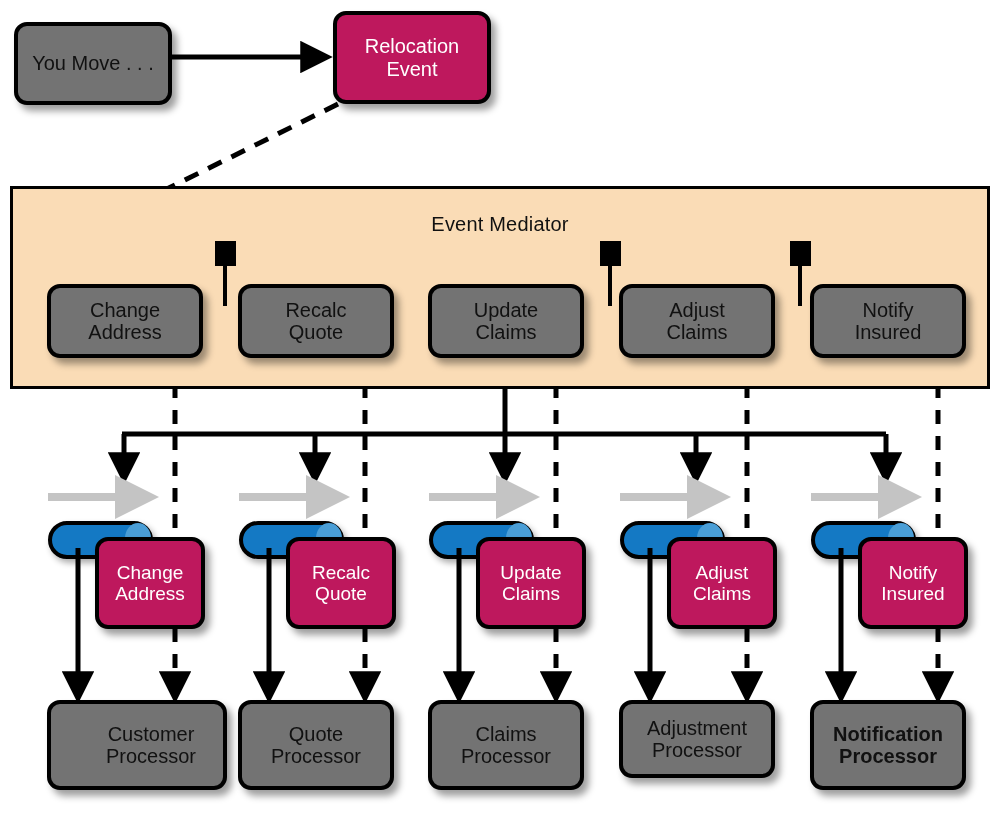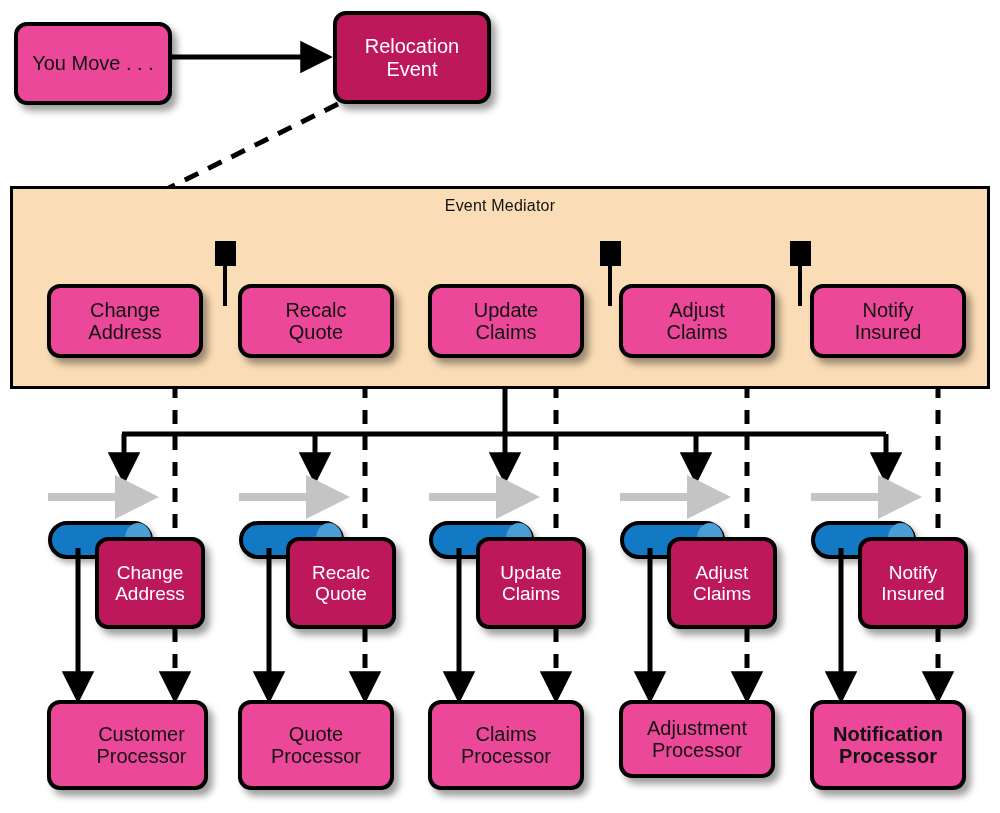--- a/index.html
+++ b/index.html
@@ -38,21 +38,21 @@
     justify-content: center;
     text-align: center;
     border: 4px solid #000000;
     border-radius: 13px;
     line-height: 1.12;
     white-space: pre-line;
     box-shadow: 5px 6px 7px rgba(0,0,0,0.38);
     z-index: 5;
   }
   .node.blue {
-    background: #ec4899;
+    background: #737373;
     color: #111111;
   }
   .node.red {
     background: #be185d;
     color: #ffffff;
   }
 
   
   #mediator-panel {
     position: absolute;
@@ -61,24 +61,24 @@
     width: 980px;
     height: 203px;
     box-sizing: border-box;
     background: #fadcb6;
     border: 3px solid #000000;
     z-index: 2;
   }
   #mediator-title {
     position: absolute;
     left: 0;
-    top: 8px;
+    top: 24px;
     width: 100%;
     text-align: center;
-    font-size: 16px;
+    font-size: 20px;
     color: #111111;
     letter-spacing: 0.2px;
   }
 
   
   .channel-marker {
     position: absolute;
     width: 21px;
     height: 25px;
     background: #000000;
@@ -276,21 +276,21 @@
   <div class="node red t19" style="left:667px; top:537px; width:110px; height:92px; z-index:7;">
     <span>Adjust
 Claims</span>
   </div>
 
   <div class="node red t19" style="left:858px; top:537px; width:110px; height:92px; z-index:7;">
     <span>Notify
 Insured</span>
   </div>
 
-  <div class="node blue t20" style="left:47px; top:700px; width:161px; height:90px; z-index:7;padding-left:28px;">
+  <div class="node blue t20" style="left:47px; top:700px; width:180px; height:90px; z-index:7;padding-left:28px;">
     <span>Customer
 Processor</span>
   </div>
 
   <div class="node blue t20" style="left:238px; top:700px; width:156px; height:90px; z-index:7;">
     <span>Quote
 Processor</span>
   </div>
 
   <div class="node blue t20" style="left:428px; top:700px; width:156px; height:90px; z-index:7;">

